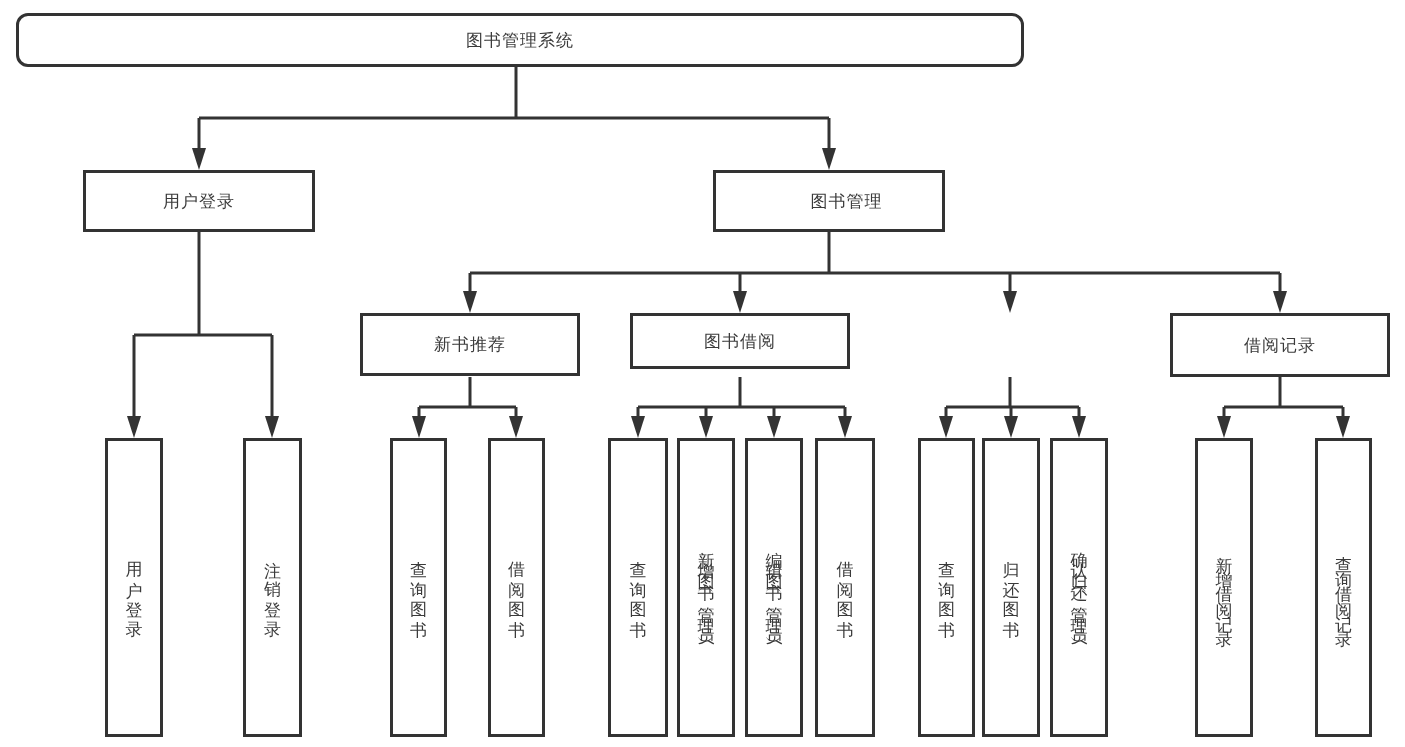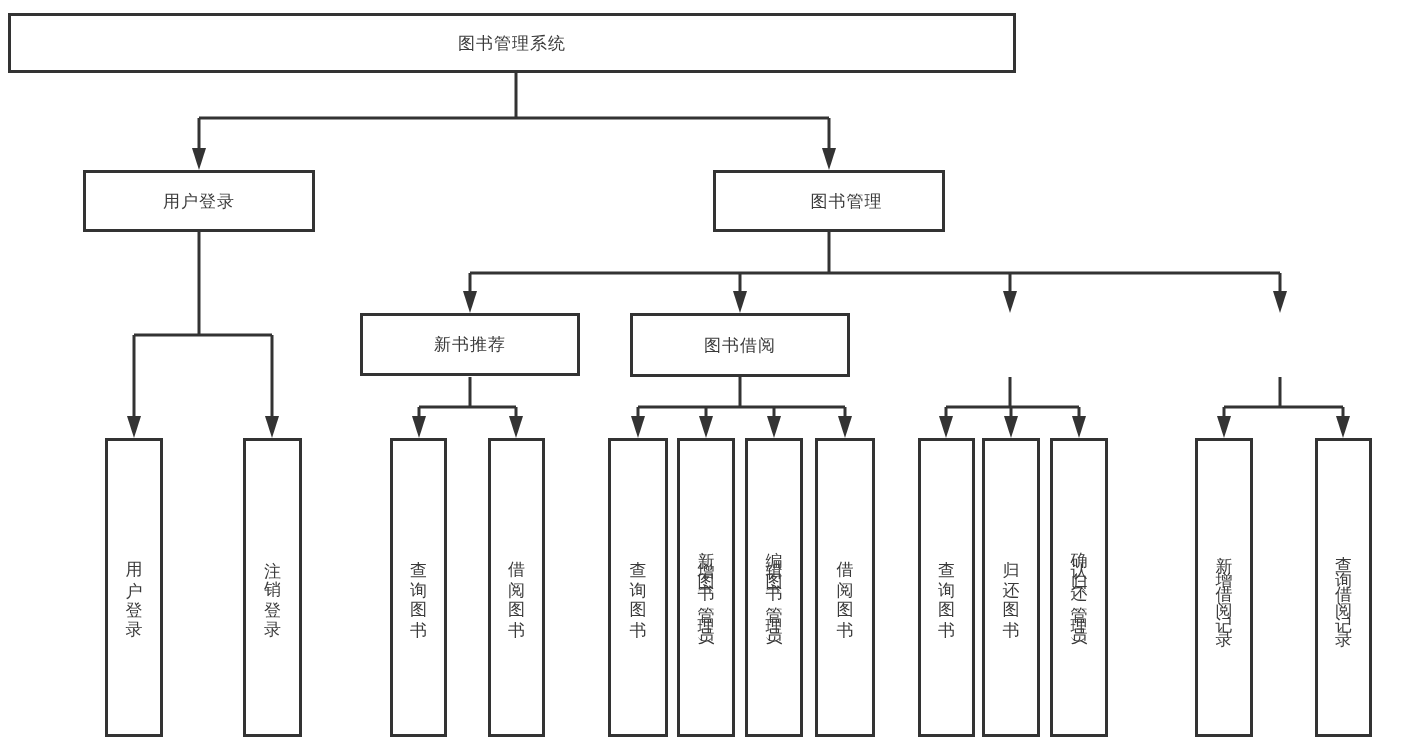--- a/index.html
+++ b/index.html
@@ -126,27 +126,28 @@
       <polygon points="774,438 767,416 781,416"></polygon>
       <polygon points="845,438 838,416 852,416"></polygon>
       <polygon points="946,438 939,416 953,416"></polygon>
       <polygon points="1011,438 1004,416 1018,416"></polygon>
       <polygon points="1079,438 1072,416 1086,416"></polygon>
       <polygon points="1224,438 1217,416 1231,416"></polygon>
       <polygon points="1343,438 1336,416 1350,416"></polygon>
     </g>
   </svg>
 
-  <div class="hbox" style="left:8px; top:13px; width:1008px; height:60px;">图书管理系统</div>
+  <div class="hbox" style="left:16px; top:13px; width:1008px; height:54px;border-radius:12px;">图书管理系统</div>
 
   <div class="hbox" style="left:83px; top:170px; width:232px; height:62px;">用户登录</div>
   <div class="hbox" style="left:713px; top:170px; width:232px; height:62px;padding-left:35px;">图书管理</div>
 
   <div class="hbox" style="left:360px; top:313px; width:220px; height:63px;">新书推荐</div>
-  <div class="hbox" style="left:630px; top:313px; width:220px; height:64px;">图书借阅</div>
+  <div class="hbox" style="left:630px; top:313px; width:220px; height:56px;">图书借阅</div>
+  <div class="hbox" style="left:1170px; top:313px; width:220px; height:64px;">借阅记录</div>
 
   <div class="vbox ls4" style="left:105px; top:438px; width:58px; height:299px;">
     <span>用户登录</span>
   </div>
   <div class="vbox ls4" style="left:243px; top:438px; width:59px; height:299px;">
     <span>注销登录</span>
   </div>
 
   <div class="vbox ls4" style="left:390px; top:438px; width:57px; height:299px;">
     <span>查询图书</span>

